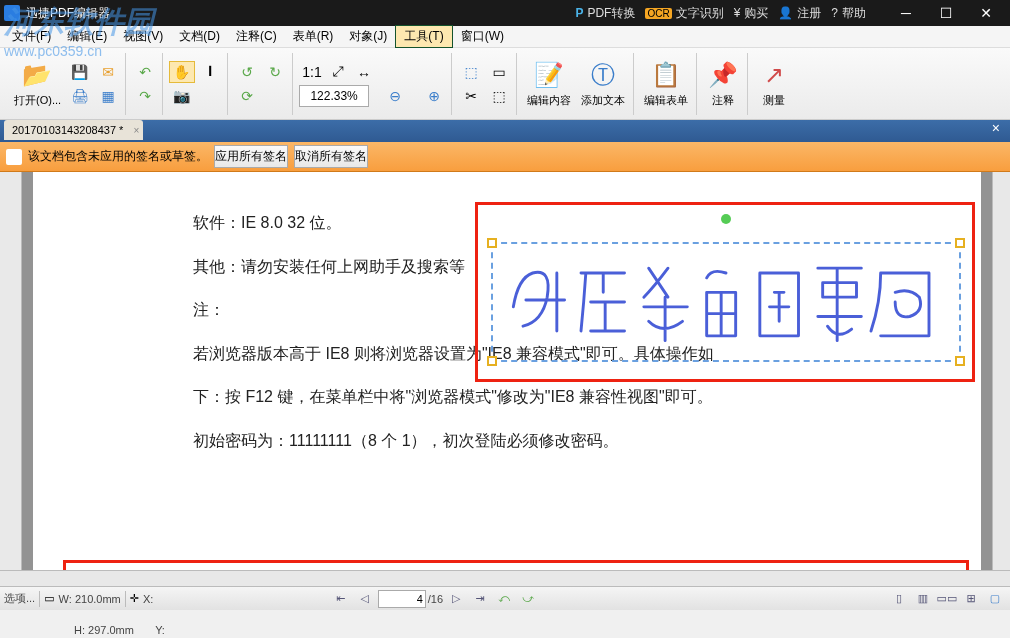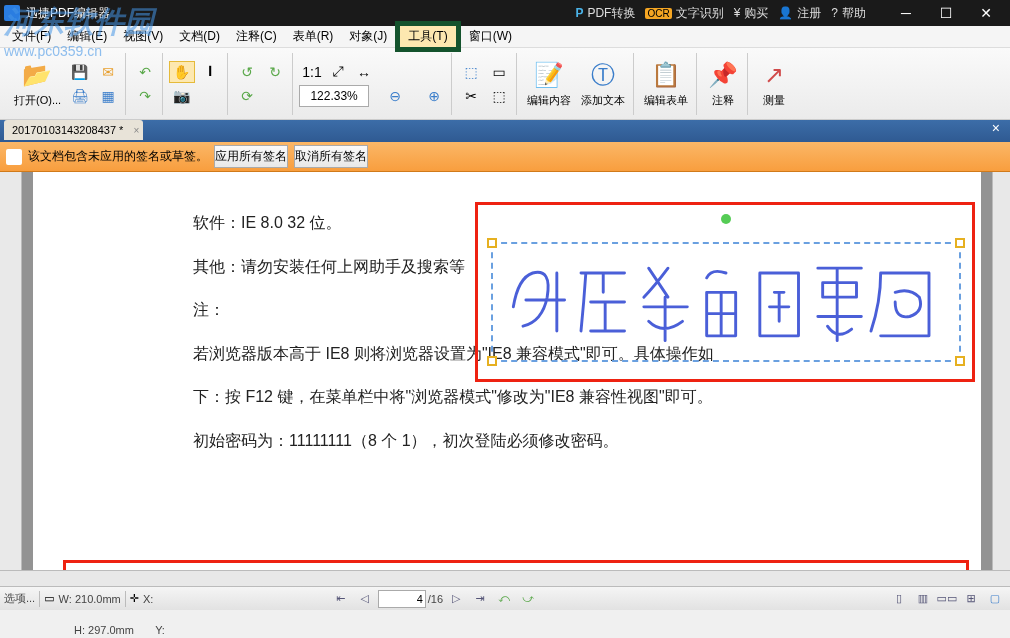--- a/index.html
+++ b/index.html
@@ -104,21 +104,21 @@
 </div>
 
 <div class="menubar">
   <div class="menu-item">文件(F)</div>
   <div class="menu-item">编辑(E)</div>
   <div class="menu-item">视图(V)</div>
   <div class="menu-item">文档(D)</div>
   <div class="menu-item">注释(C)</div>
   <div class="menu-item">表单(R)</div>
   <div class="menu-item">对象(J)</div>
-  <div class="menu-item" style="background:#fde8b0;border:5px solid #14532d">工具(T)</div>
+  <div class="menu-item" style="background:#fde8b0;border:1px solid #14532d">工具(T)</div>
   <div class="menu-item">窗口(W)</div>
 </div>
 
 <div class="toolbar">
   <div class="tb-group">
     <div class="tb-main">
         <div class="tb-ico" style="color:#e8a030">📂</div>
         <span>打开(O)...</span>
       </div>
     <div class="tb-col">

